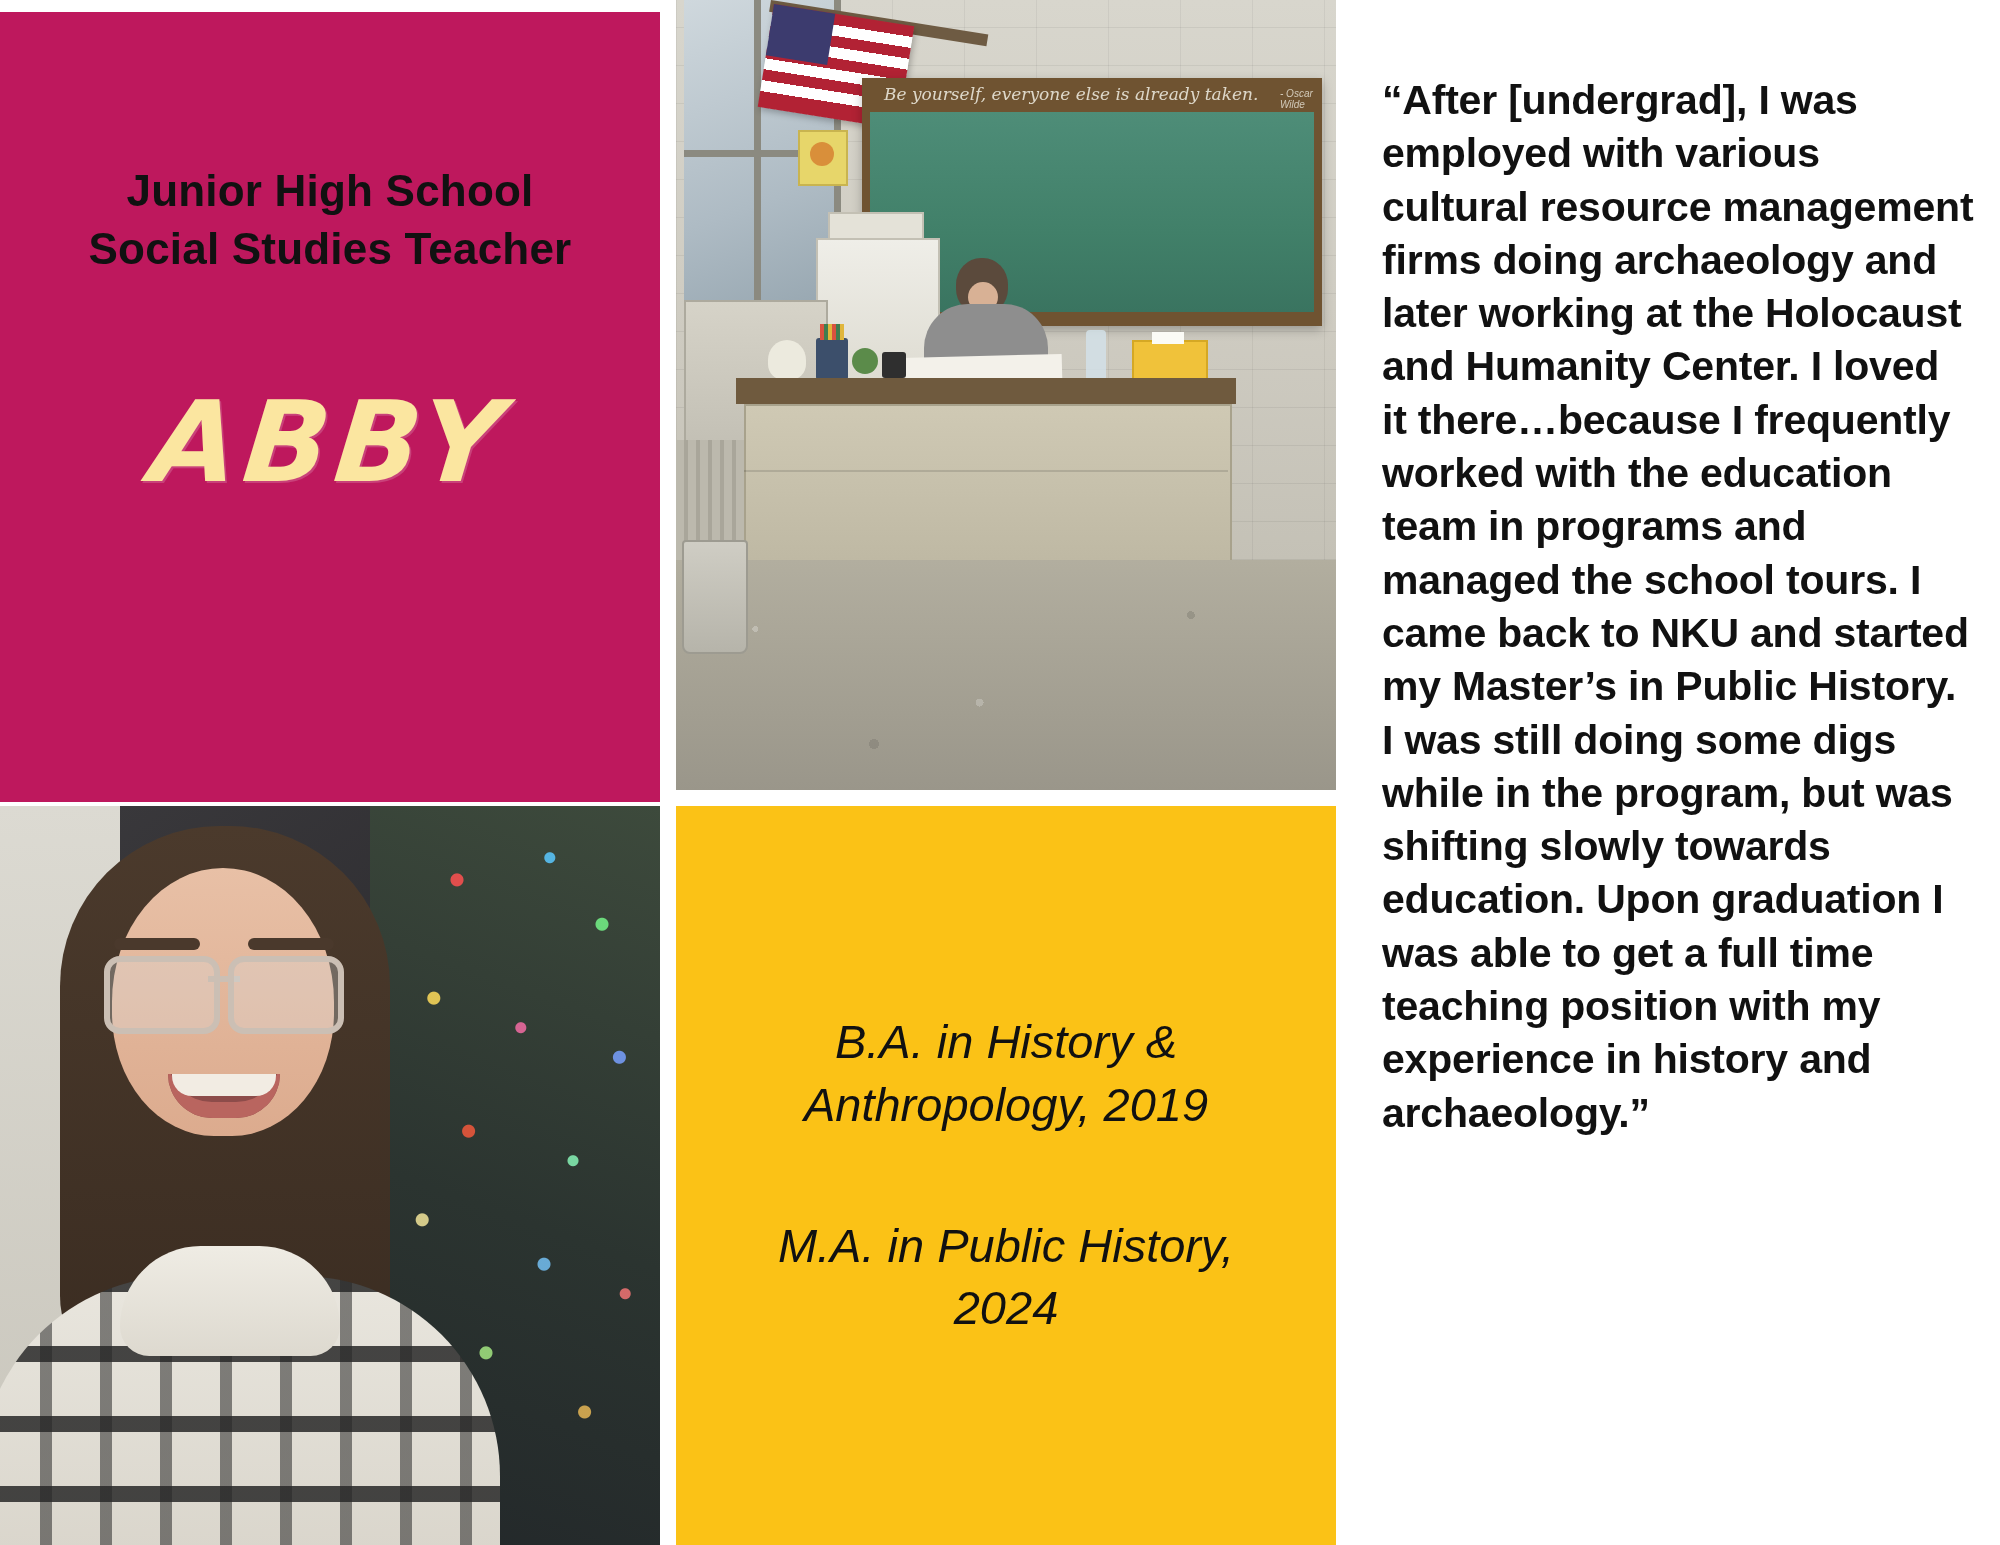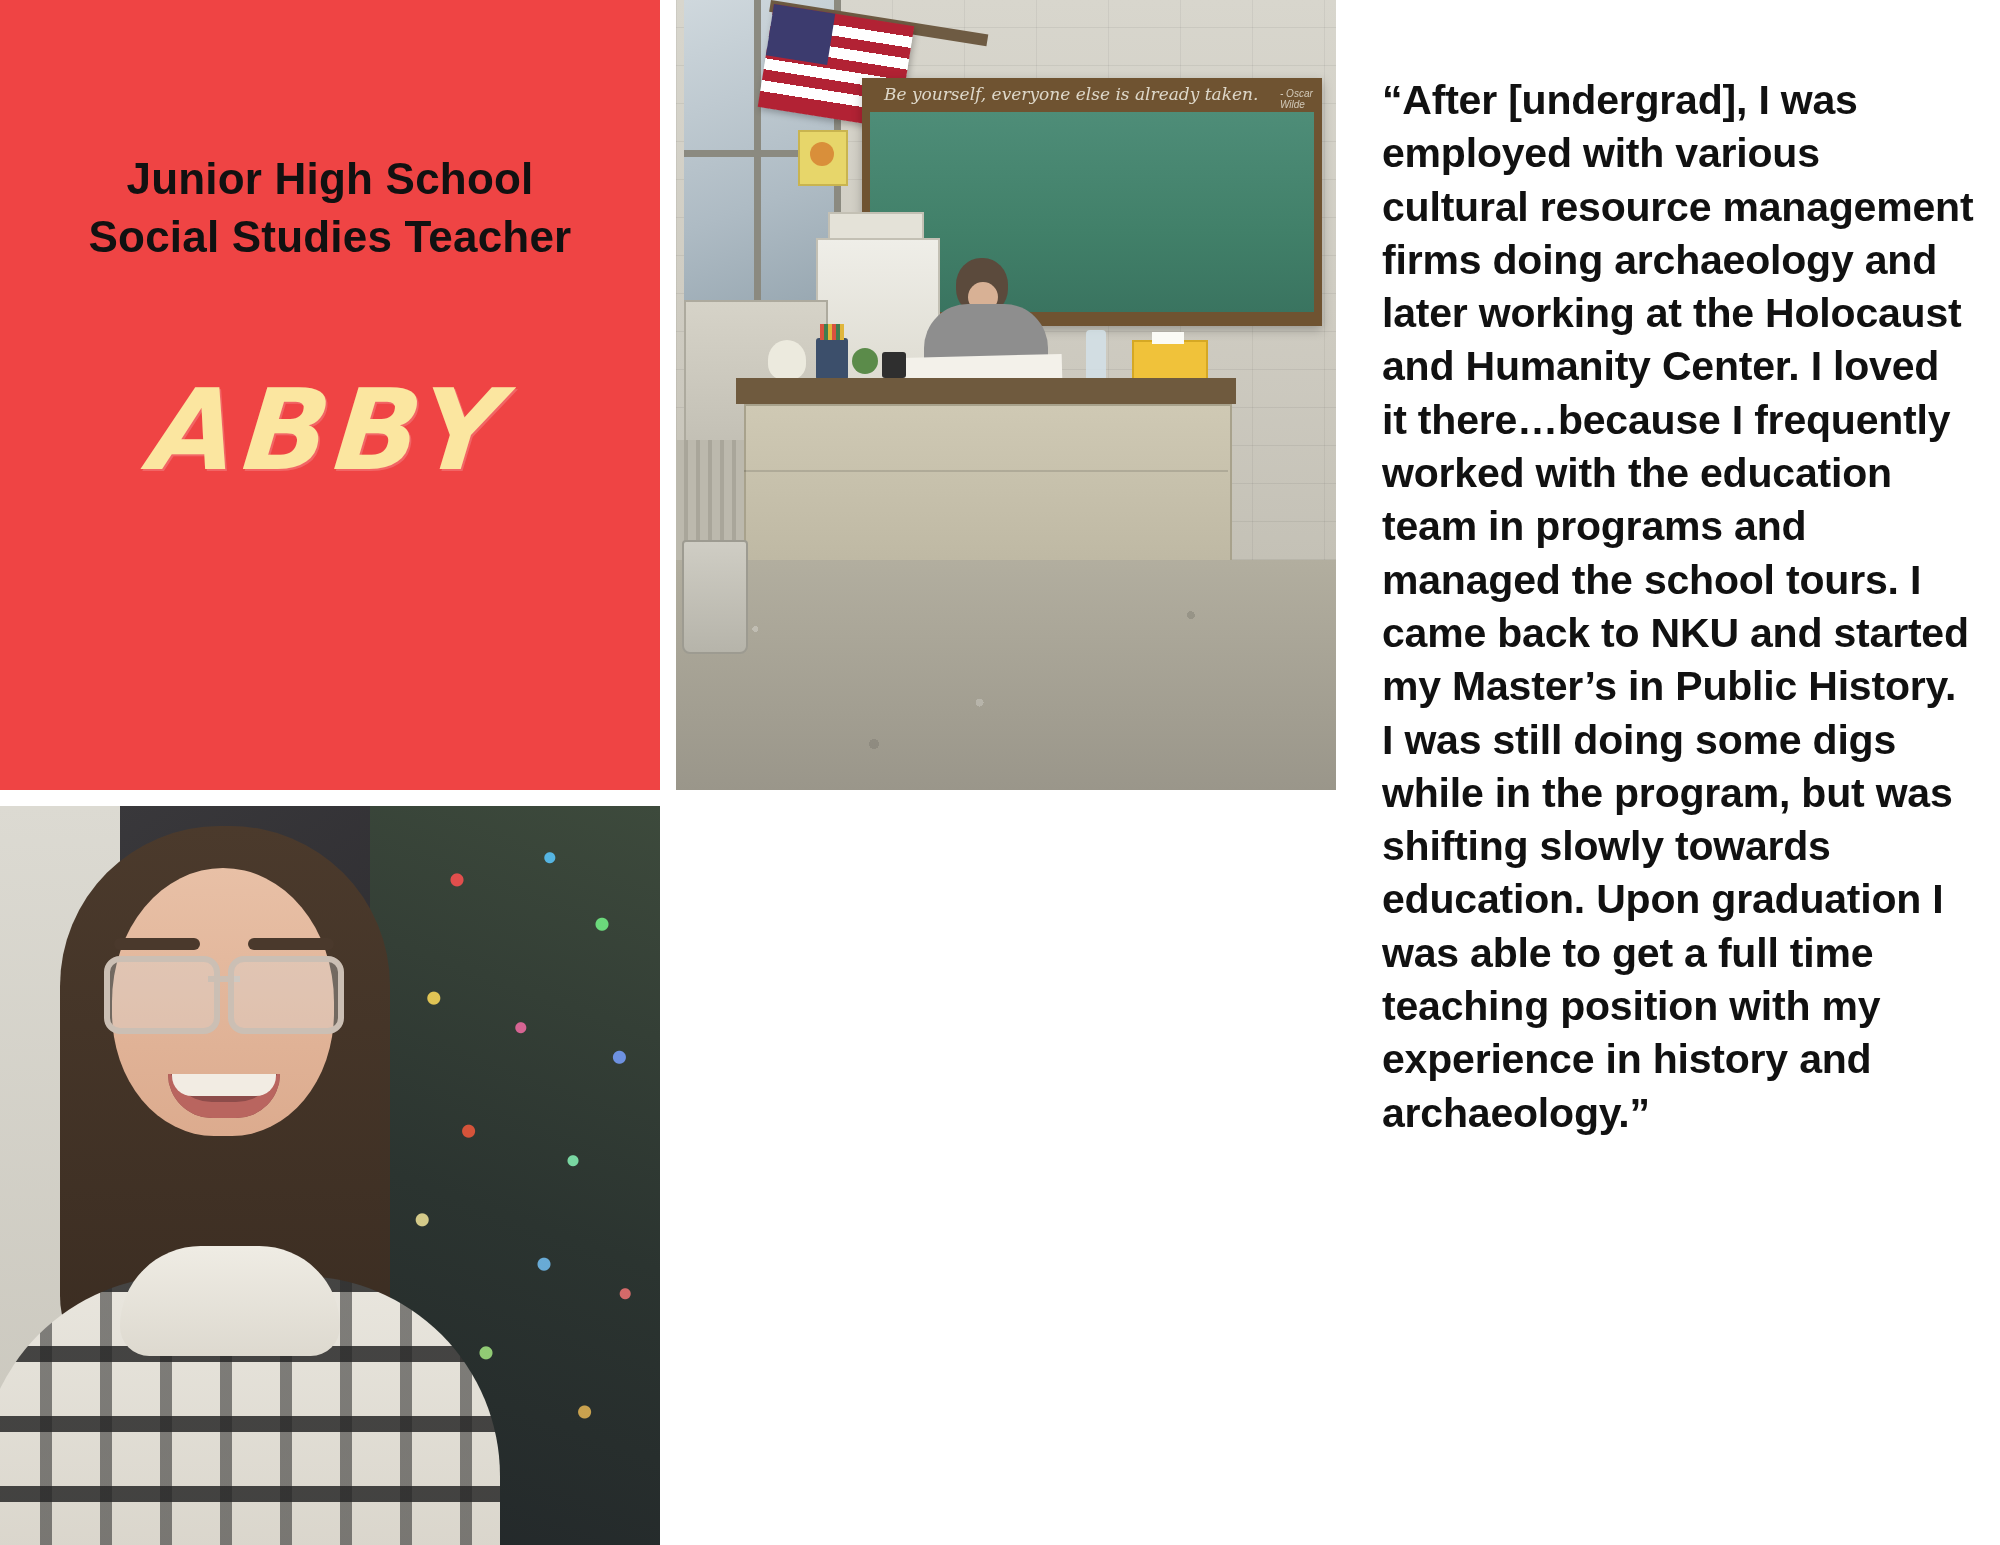--- a/index.html
+++ b/index.html
@@ -22,24 +22,24 @@
 
   
   .panel {
     position: absolute;
     overflow: hidden;
   }
 
   
   .panel-title {
     left: 0;
-    top: 0;
+    top: 12px;
     width: 660px;
     height: 790px;
-    background: #ef4444;
+    background: #be185d;
   }
   .title-text {
     position: absolute;
     left: 0;
     top: 150px;
     width: 660px;
     text-align: center;
     font-size: 44px;
     font-weight: bold;
     line-height: 1.32;
@@ -426,18 +426,24 @@
     <div class="sf-brow r"></div>
     <div class="sf-glasses">
       <div class="sf-lens l"></div>
       <div class="sf-bridge"></div>
       <div class="sf-lens r"></div>
     </div>
     <div class="sf-mouth"></div>
     <div class="sf-teeth"></div>
   </div>
 
+  <div class="panel panel-degrees">
+    <div class="degrees-wrap">
+      <div class="degree-line">B.A. in History &amp; Anthropology, 2019</div>
+      <div class="degree-line">M.A. in Public History, 2024</div>
+    </div>
+  </div>
 
   <div class="quote-col">
     <div class="quote-text">“After [undergrad], I was employed with various cultural resource management firms doing archaeology and later working at the Holocaust and Humanity Center. I loved it there…because I frequently worked with the education team in programs and managed the school tours. I came back to NKU and started my Master’s in Public History. I was still doing some digs while in the program, but was shifting slowly towards education. Upon graduation I was able to get a full time teaching position with my experience in history and archaeology.”</div>
   </div>
 
 </div>
 
 </body></html>

